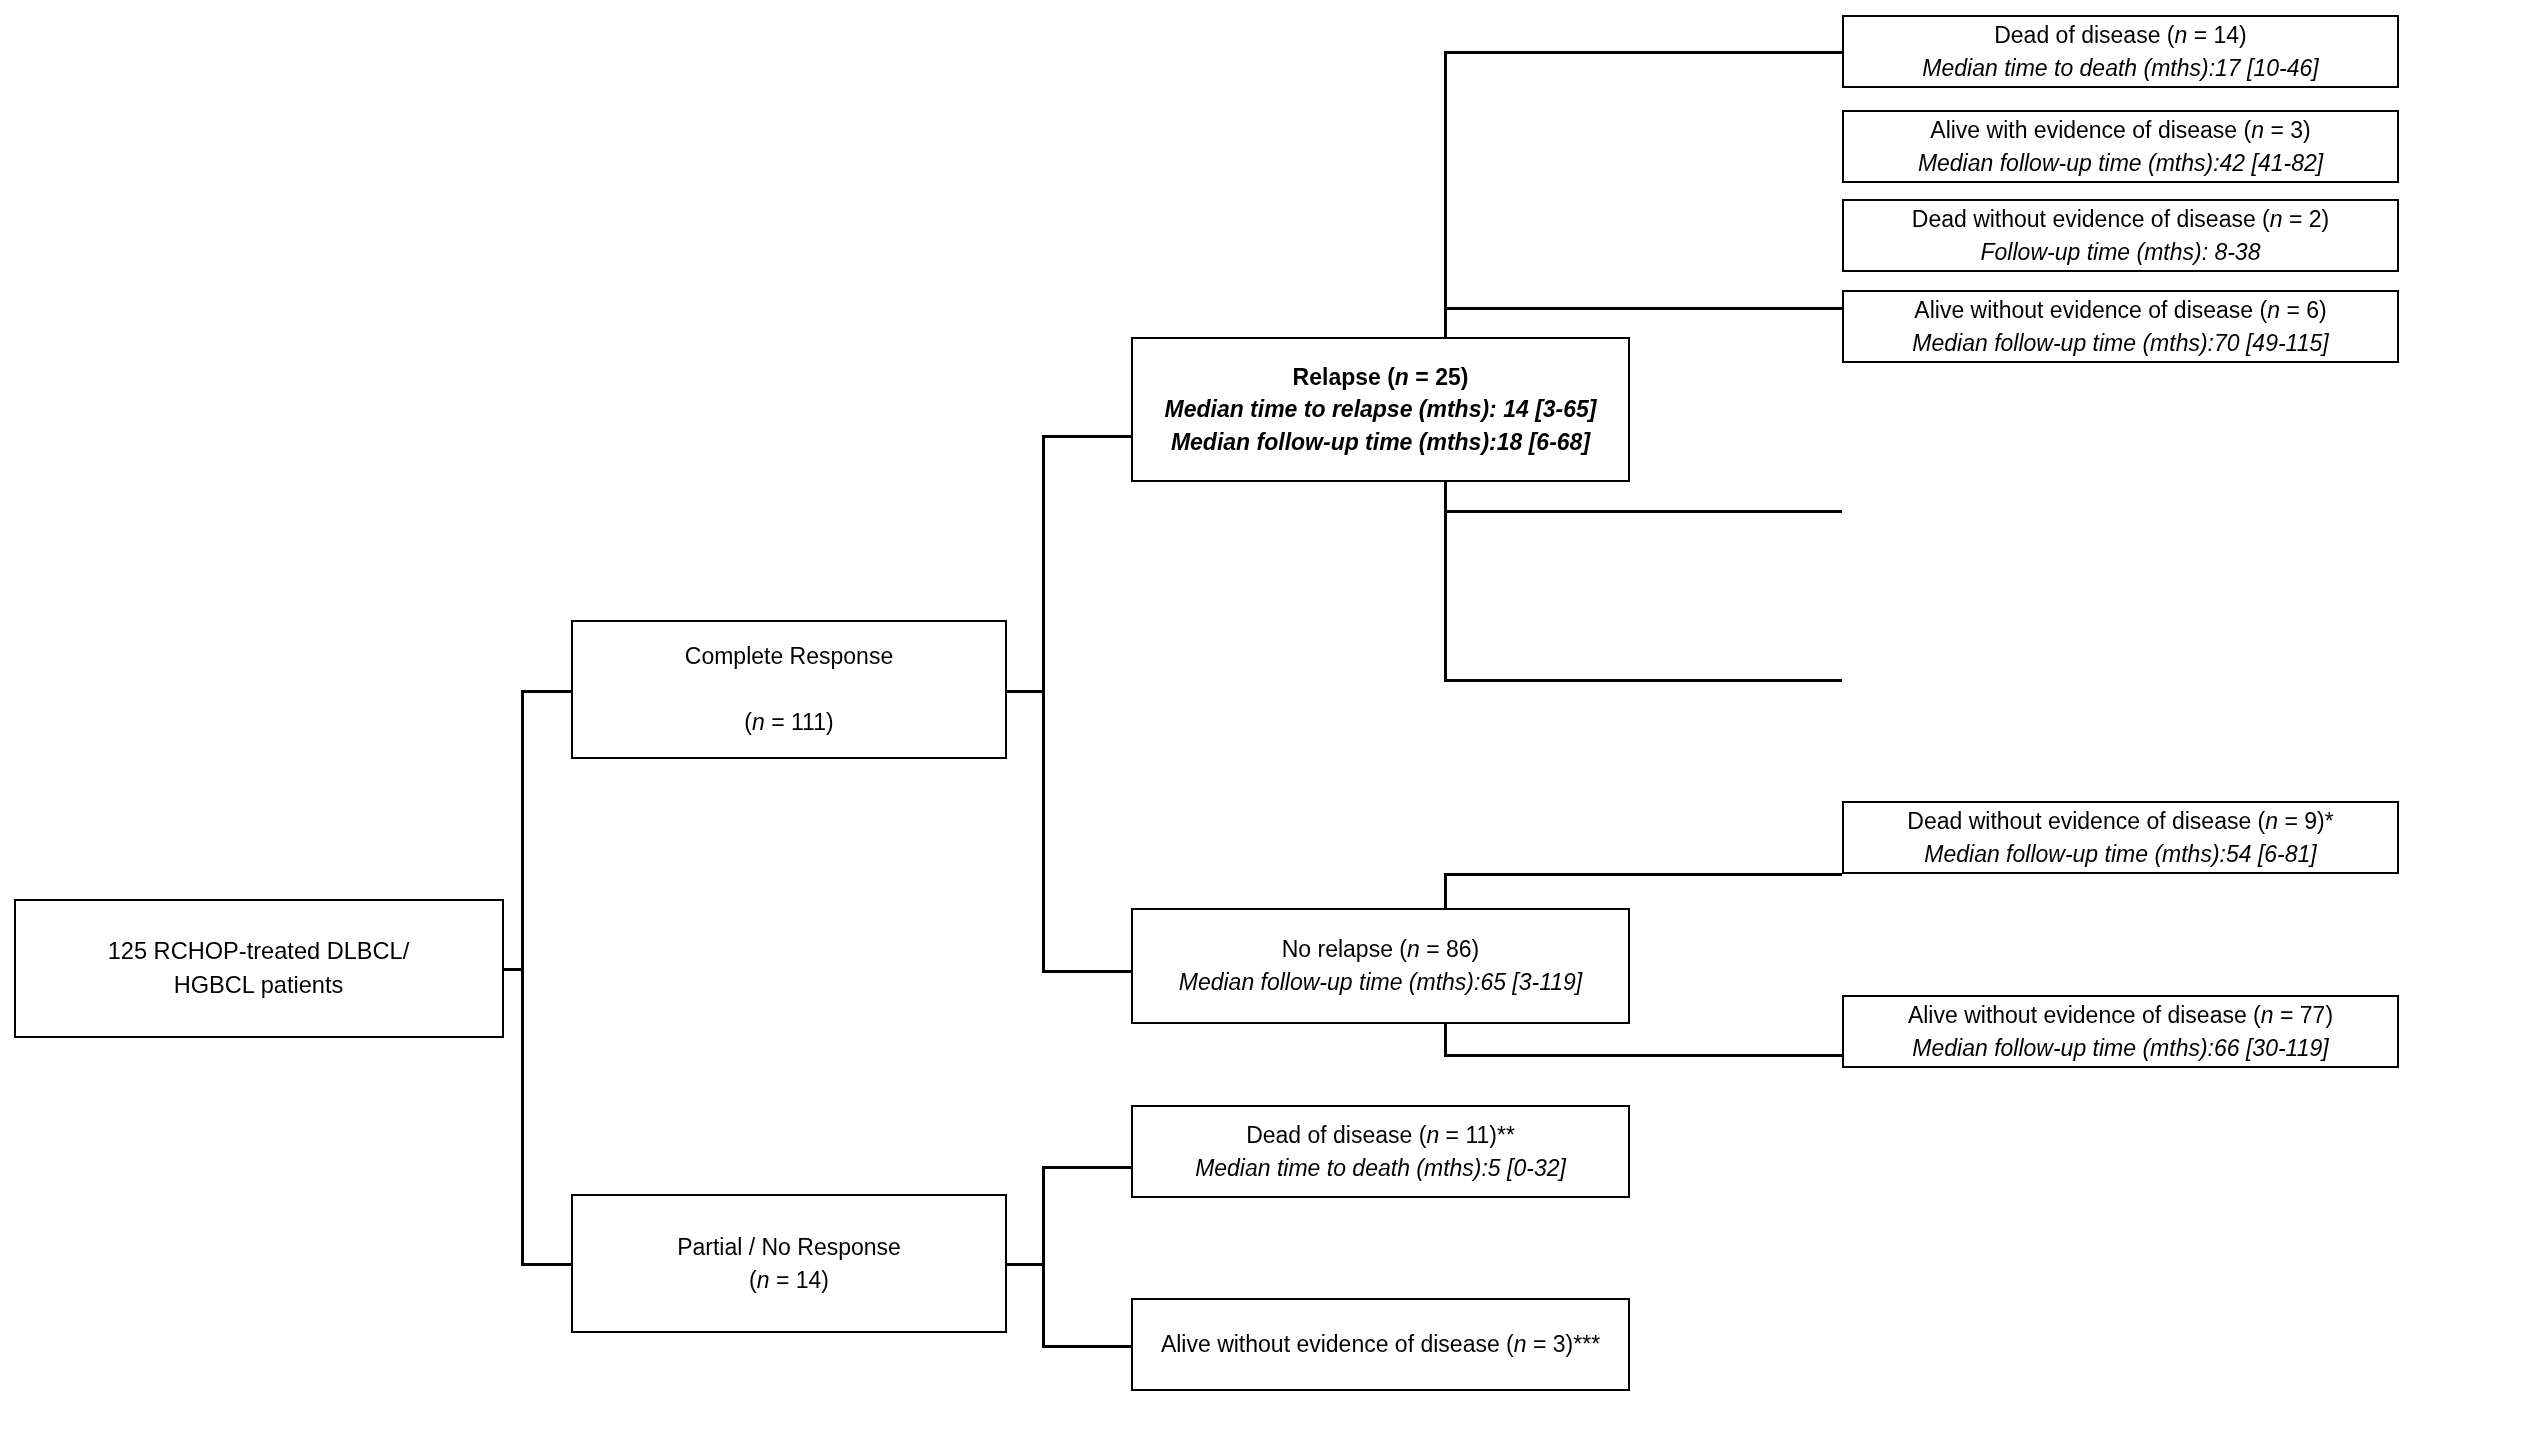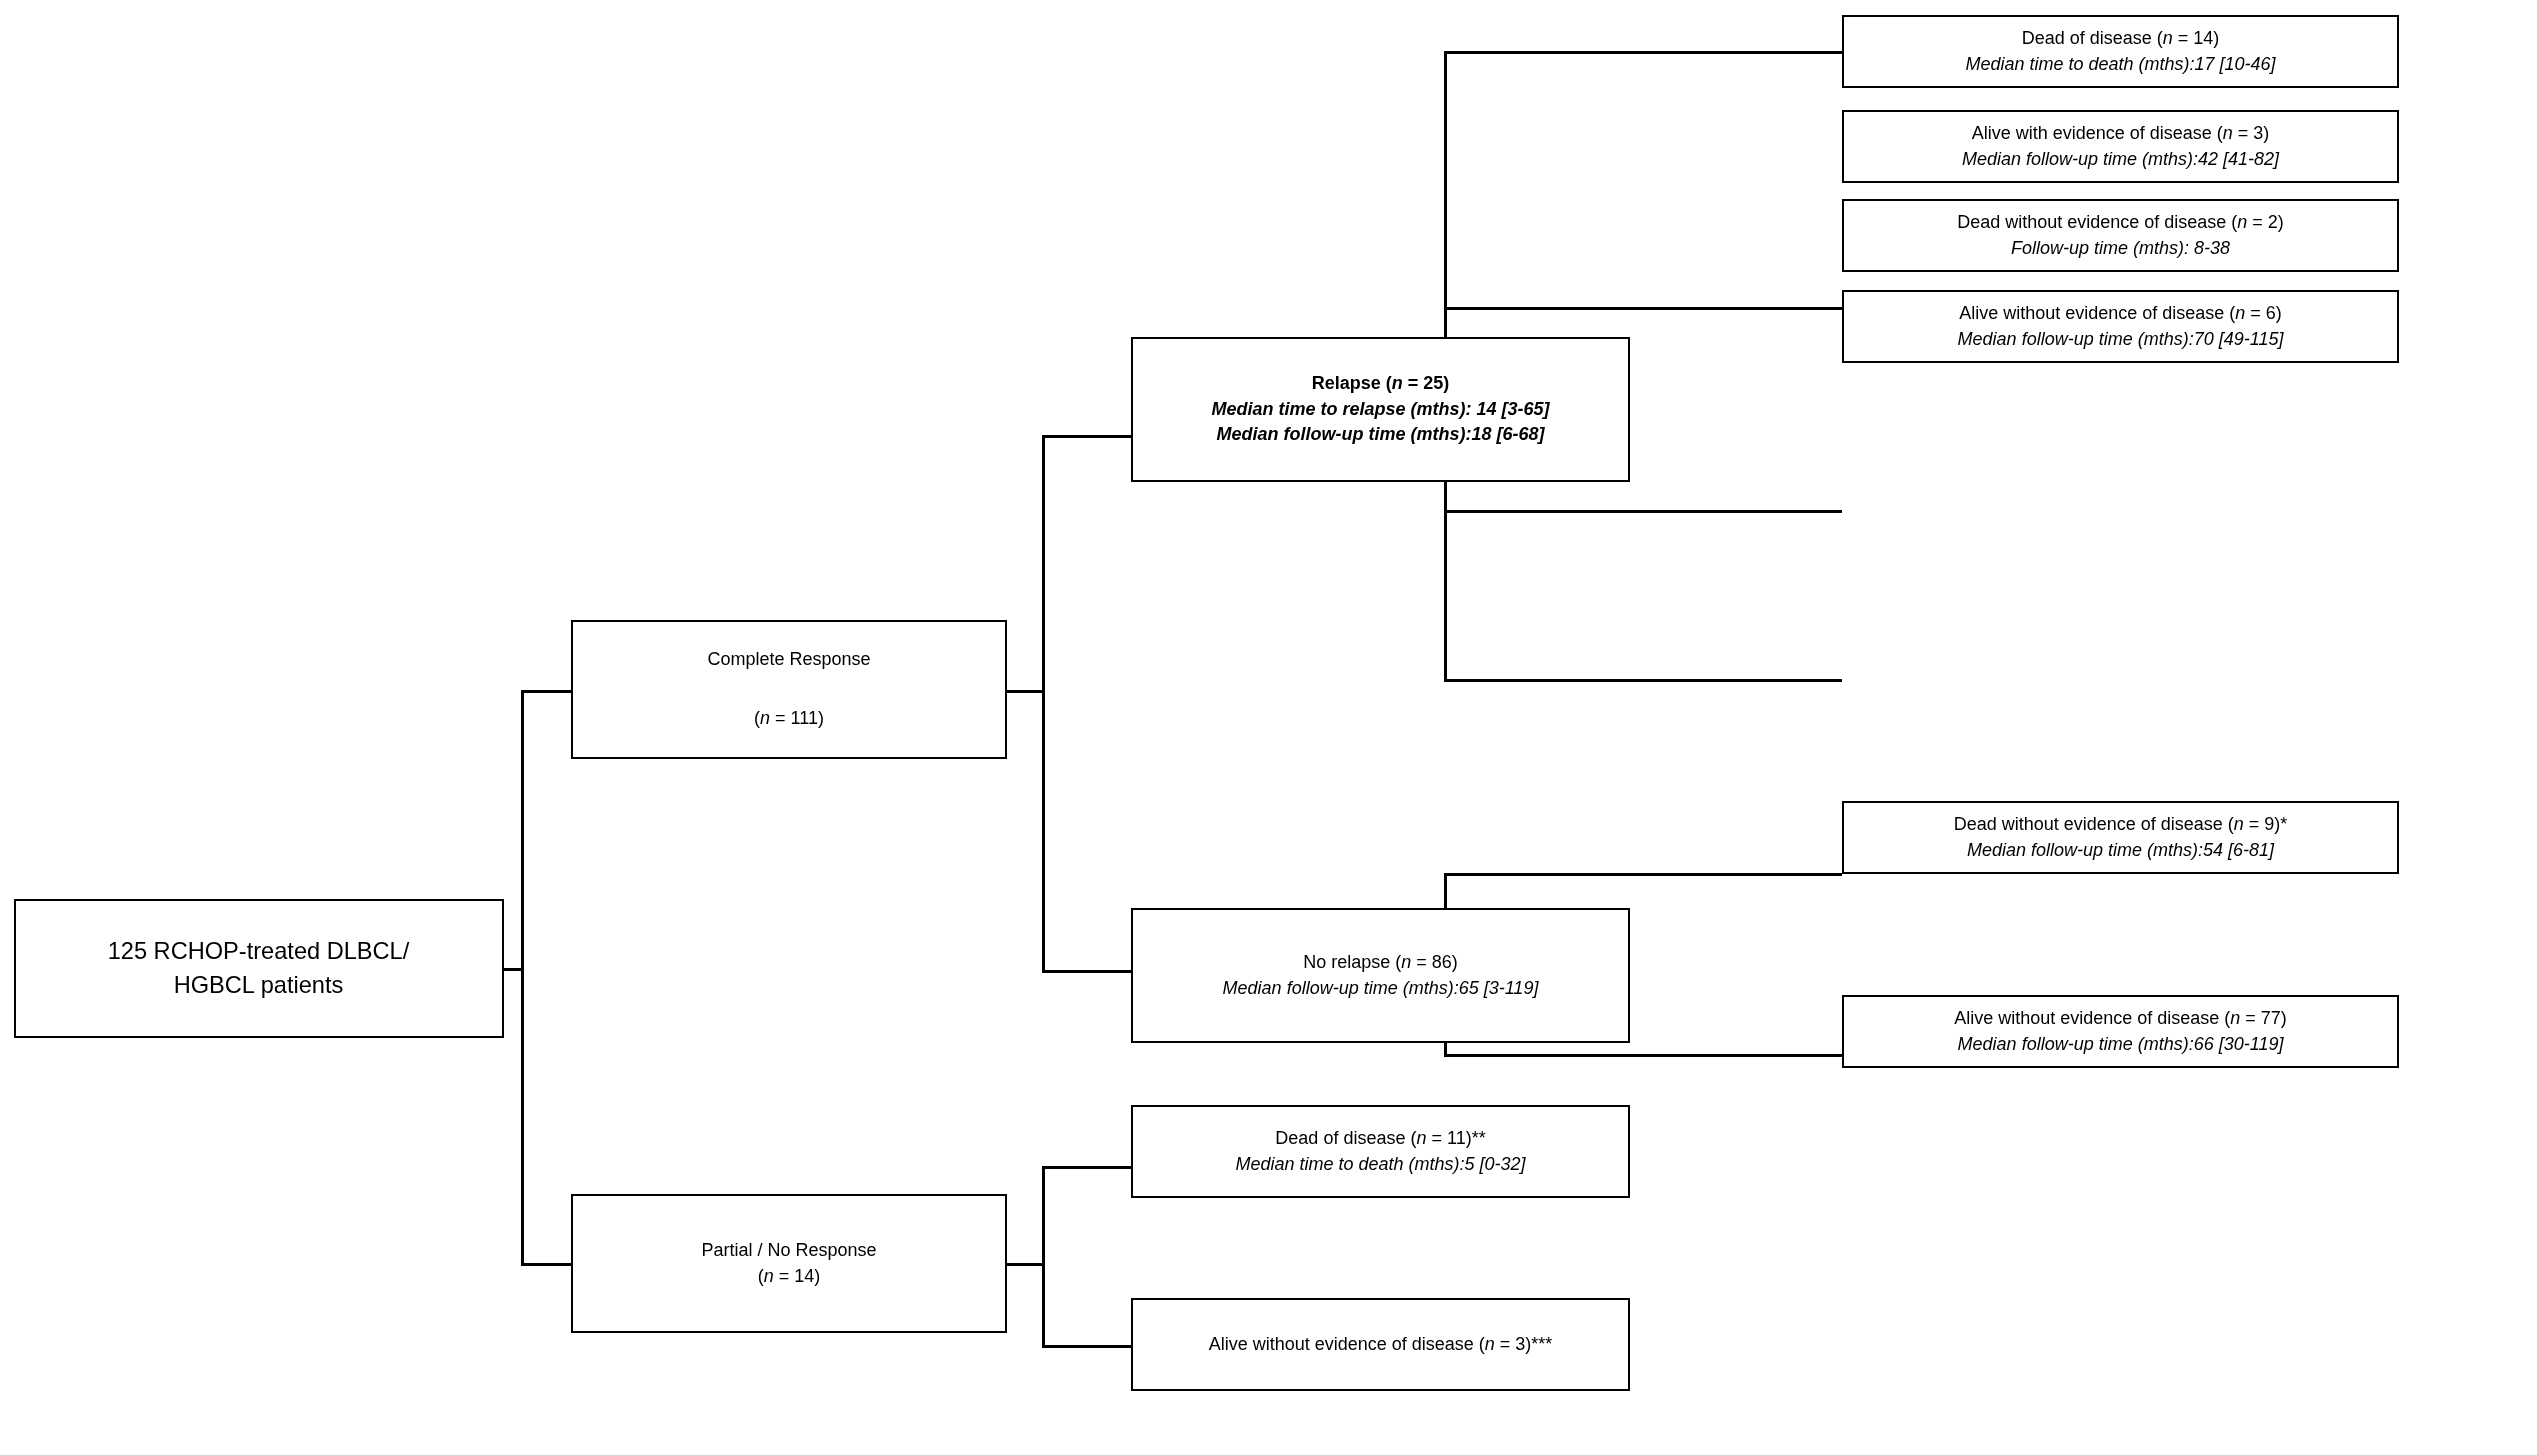--- a/index.html
+++ b/index.html
@@ -26,21 +26,21 @@
     align-items: center;
     justify-content: center;
     text-align: center;
     padding: 4px 9.4px;
     z-index: 2;
   }
   .line1, .line2, .line3 {
     display: block;
     width: 100%;
     white-space: nowrap;
-    font-size: 18px;
+    font-size: 23px;
     line-height: 1.42;
   }
   .line1 { font-style: normal; }
   .line2, .line3 { font-style: italic; }
   .it { font-style: italic; }
   .root .line1 { font-size: 23.6px; }
 
   
   .hline {
     position: absolute;
@@ -106,21 +106,21 @@
     <span class="line1">Partial / No Response</span>
     <span class="line1"><span>(</span><span class="it">n</span><span> = 14)</span></span>
   </div>
 
   <div class="node" style="left:1131px; top:337px; width:499px; height:145px;font-weight:bold;">
     <span class="line1"><span>Relapse (</span><span class="it">n</span><span> = 25)</span></span>
     <span class="line2">Median time to relapse (mths): 14 [3-65]</span>
     <span class="line3">Median follow-up time (mths):18 [6-68]</span>
   </div>
 
-  <div class="node" style="left:1131px; top:908px; width:499px; height:135px;">
+  <div class="node" style="left:1131px; top:908px; width:499px; height:116px;">
     <span class="line1"><span>No relapse (</span><span class="it">n</span><span> = 86)</span></span>
     <span class="line2">Median follow-up time (mths):65 [3-119]</span>
   </div>
 
   <div class="node" style="left:1842px; top:15px; width:557px; height:73px;">
     <span class="line1"><span>Dead of disease (</span><span class="it">n</span><span> = 14)</span></span>
     <span class="line2">Median time to death (mths):17 [10-46]</span>
   </div>
 
   <div class="node" style="left:1842px; top:110px; width:557px; height:73px;align-items:flex-end;">

